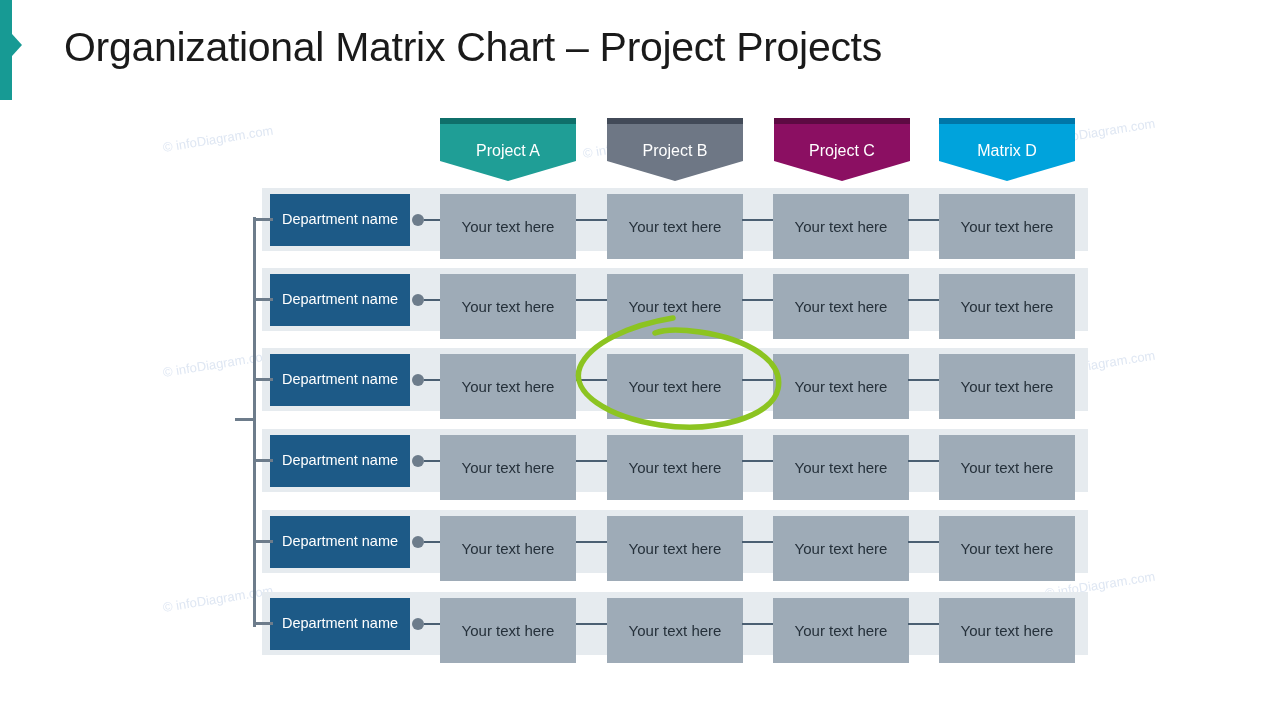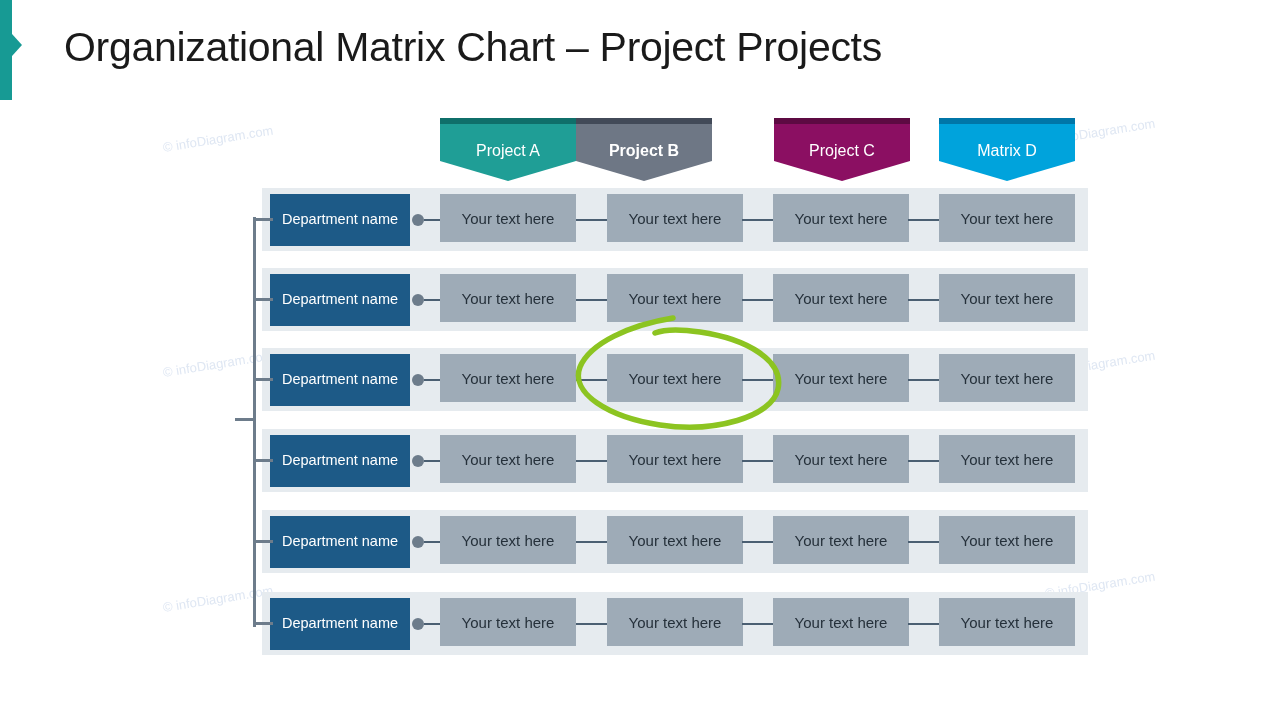--- a/index.html
+++ b/index.html
@@ -60,21 +60,21 @@
     position: absolute; left: 262px; width: 826px; height: 63px;
     background: #e6ebef;
   }
   .dept {
     position: absolute; left: 8px; top: 6px; width: 140px; height: 52px;
     background: #1d5border; background: #1d5a87;
     display: flex; align-items: center; justify-content: center;
     color: #ffffff; font-size: 14.5px; line-height: 1.35; text-align: center;
   }
   .cell {
-    position: absolute; top: 6px; width: 136px; height: 48px;
+    position: absolute; top: 6px; width: 136px; height: 65px;
     background: #9eabb7;
     display: flex; align-items: center; justify-content: center;
     color: #25303a; font-size: 15px; white-space: nowrap;
   }
   .hline {
     position: absolute; top: 31px; height: 2px; background: #4b5f72;
   }
   .dot {
     position: absolute; top: 26px; width: 12px; height: 12px;
     border-radius: 50%; background: #6d7c8b;
@@ -125,21 +125,21 @@
       <div class="wm" style="left: 1045px; top: 586px;">© infoDiagram.com</div>
     </div>
 
   <div id="projects">
       <div class="proj" style="left: 440px;">
         <div class="cap" style="background:#0f6f6a"></div>
         <div class="body" style="background:#1f9e96">
           <span class="lbl">Project A</span>
         </div>
       </div>
-      <div class="proj" style="left: 576px; font-weight: bold;">
+      <div class="proj" style="left: 607px;">
         <div class="cap" style="background:#424a58"></div>
         <div class="body" style="background:#6e7785">
           <span class="lbl">Project B</span>
         </div>
       </div>
       <div class="proj" style="left: 774px;">
         <div class="cap" style="background:#5d0a42"></div>
         <div class="body" style="background:#8b0f62">
           <span class="lbl">Project C</span>
         </div>

